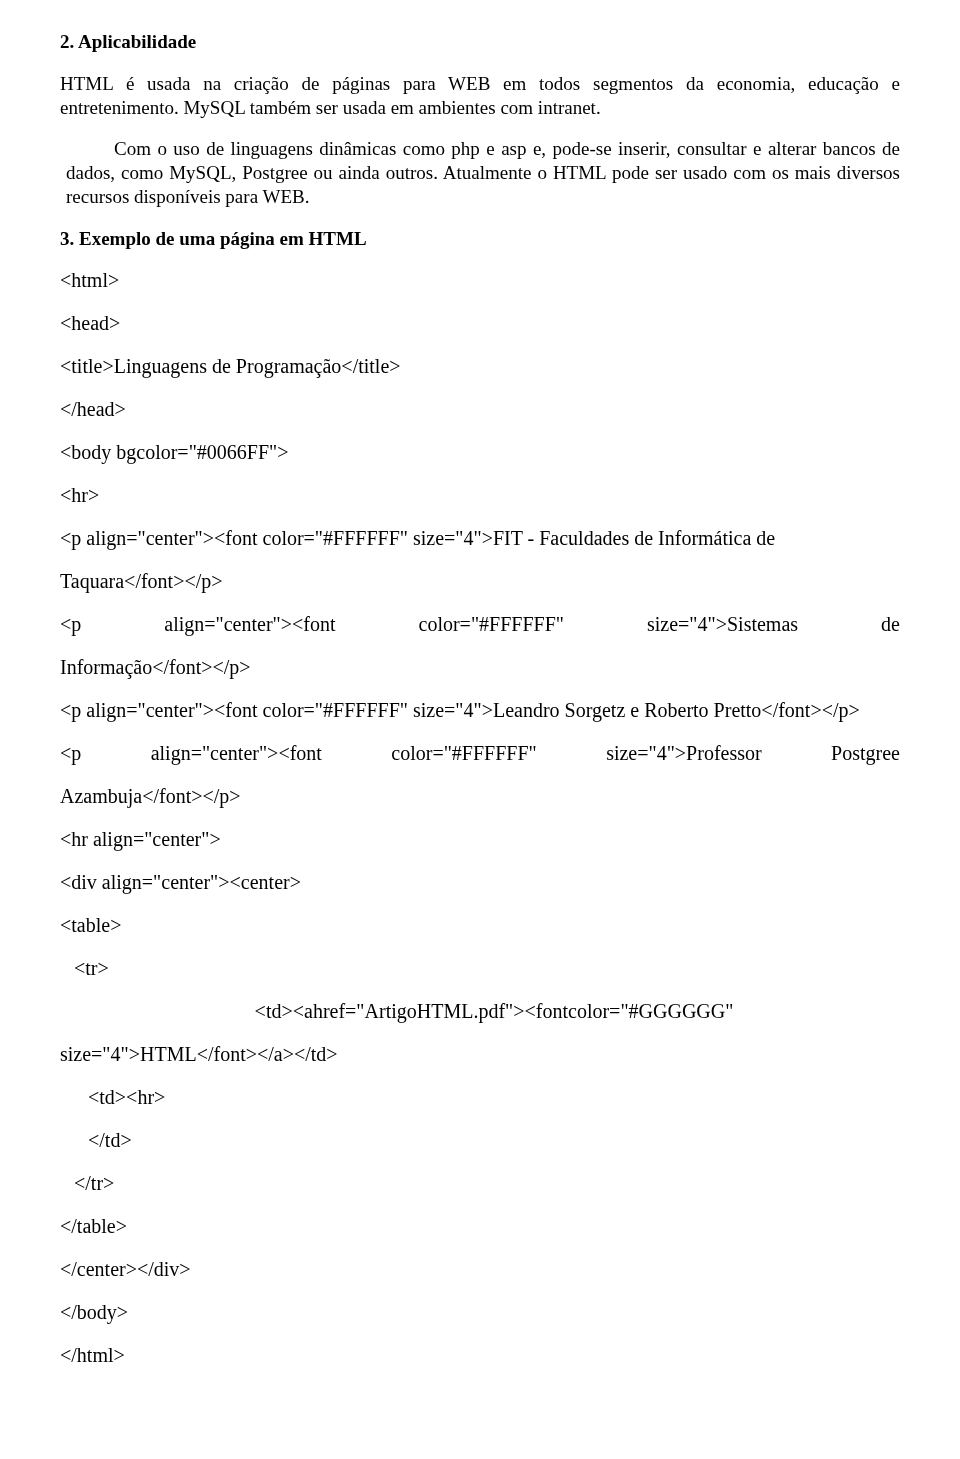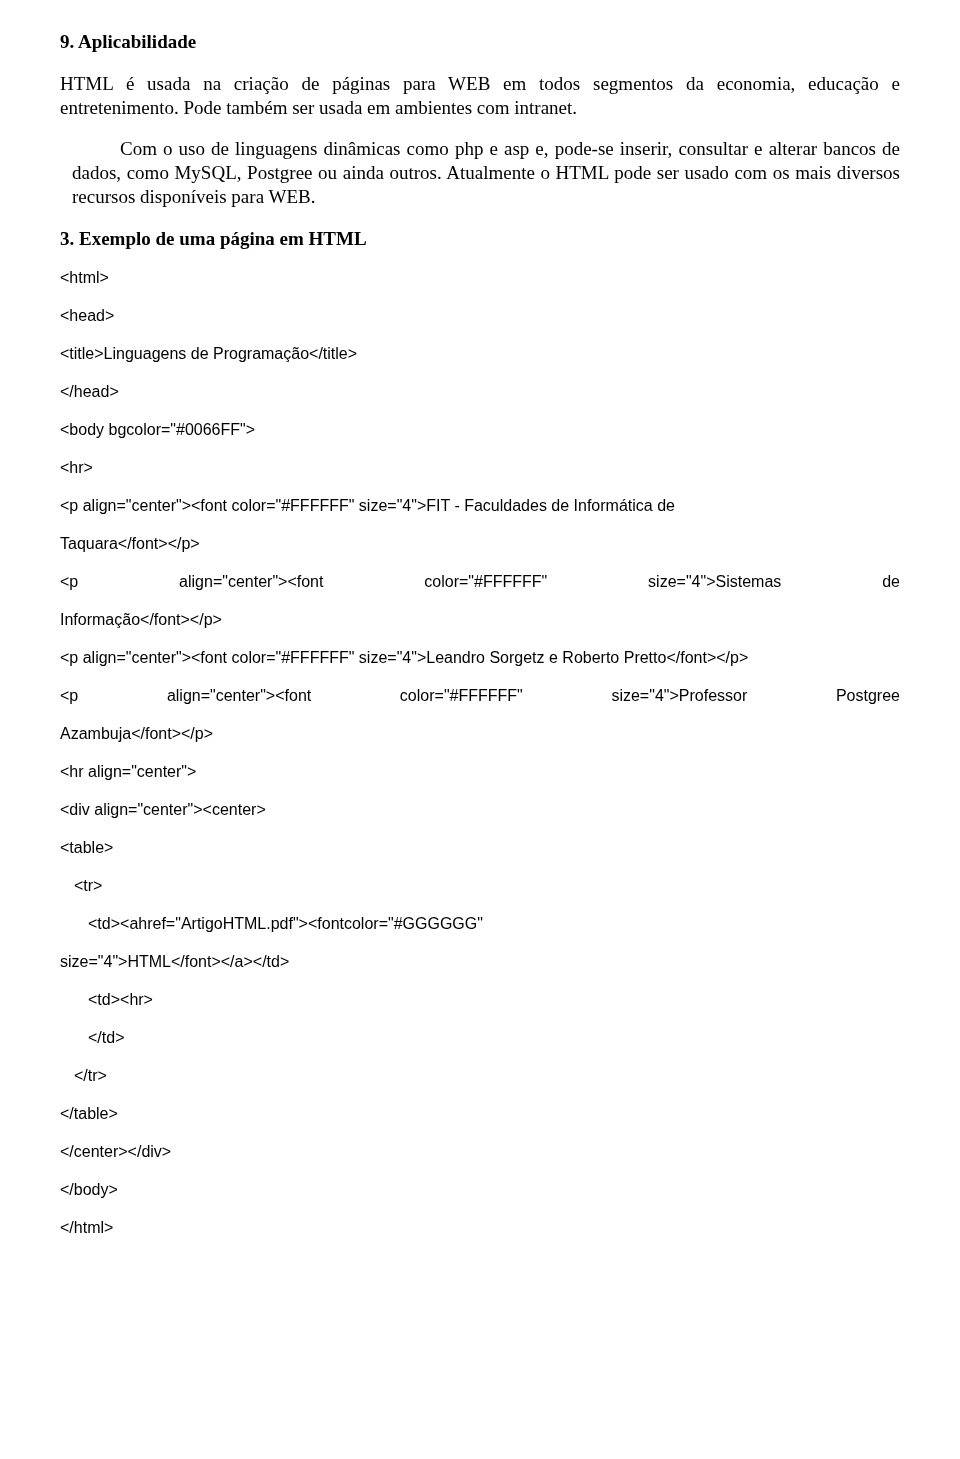--- a/index.html
+++ b/index.html
@@ -16,44 +16,44 @@
   .section-heading {
     font-weight: bold;
     font-size: 19px;
     margin: 0 0 18px 0;
   }
   .para {
     margin: 0 0 18px 0;
     text-align: justify;
   }
   .para-indent {
-    margin: 0 0 18px 12px;
+    margin: 0 0 18px 6px;
     text-align: justify;
     text-indent: 48px;
   }
   .code-line {
-    font-family: Liberation Sans, sans-serif;
-    font-size: 16px;
+    font-family: Liberation Serif, serif;
+    font-size: 20px;
     margin: 12px 0 18px 0;
     text-align: justify;
   }
   .code-indent-1 {
     padding-left: 14px;
   }
   .code-indent-2 {
     padding-left: 28px;
   }
   .seg { white-space: pre; }
 </style>
 </head>
 <body>
 
-<div class="section-heading">9. Aplicabilidade</div>
+<div class="section-heading">2. Aplicabilidade</div>
 
-<p class="para">HTML é usada na criação de páginas para WEB em todos segmentos da economia, educação e entretenimento. Pode também ser usada em ambientes com intranet.</p>
+<p class="para">HTML é usada na criação de páginas para WEB em todos segmentos da economia, educação e entretenimento. MySQL também ser usada em ambientes com intranet.</p>
 
 <p class="para-indent">Com o uso de linguagens dinâmicas como php e  asp  e, pode-se inserir, consultar e alterar bancos de dados, como MySQL, Postgree ou ainda outros. Atualmente o HTML pode ser usado com os mais diversos recursos disponíveis para WEB.</p>
 
 <div class="section-heading">3. Exemplo de uma página em HTML</div>
 
 <p class="code-line">&lt;html&gt;</p>
 <p class="code-line">&lt;head&gt;</p>
 <p class="code-line">&lt;title&gt;Linguagens de Programação&lt;/title&gt;</p>
 <p class="code-line">&lt;/head&gt;</p>
 <p class="code-line">&lt;body bgcolor="#0066FF"&gt;</p>
@@ -80,21 +80,21 @@
   <span class="seg">size="4"&gt;Professor</span>
   <span class="seg">Postgree</span>
 </p>
 <p class="code-line">Azambuja&lt;/font&gt;&lt;/p&gt;</p>
 
 <p class="code-line">&lt;hr align="center"&gt;</p>
 <p class="code-line">&lt;div align="center"&gt;&lt;center&gt;</p>
 <p class="code-line">&lt;table&gt;</p>
 <p class="code-line code-indent-1">&lt;tr&gt;</p>
 
-<p class="code-line code-indent-2" style="display:flex;justify-content:flex-start;">
+<p class="code-line code-indent-2" style="display:flex;justify-content:center;">
   <span class="seg">&lt;td&gt;&lt;a</span>
   <span class="seg">href="ArtigoHTML.pdf"&gt;&lt;font</span>
   <span class="seg">color="#GGGGGG"</span>
 </p>
 <p class="code-line">size="4"&gt;HTML&lt;/font&gt;&lt;/a&gt;&lt;/td&gt;</p>
 
 <p class="code-line code-indent-2">&lt;td&gt;&lt;hr&gt;</p>
 <p class="code-line code-indent-2">&lt;/td&gt;</p>
 <p class="code-line code-indent-1">&lt;/tr&gt;</p>
 <p class="code-line">&lt;/table&gt;</p>

